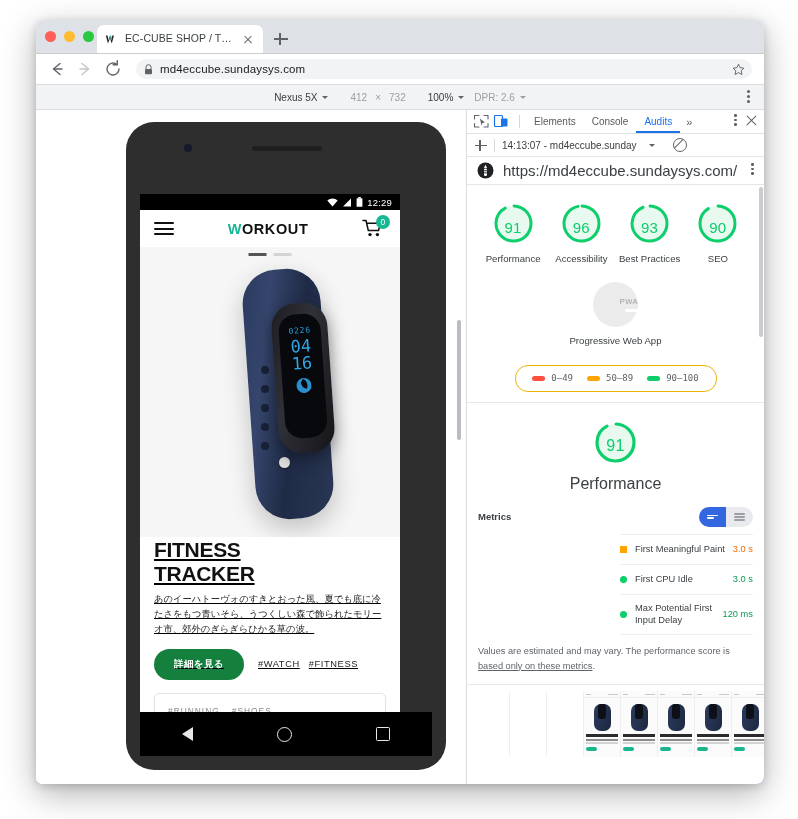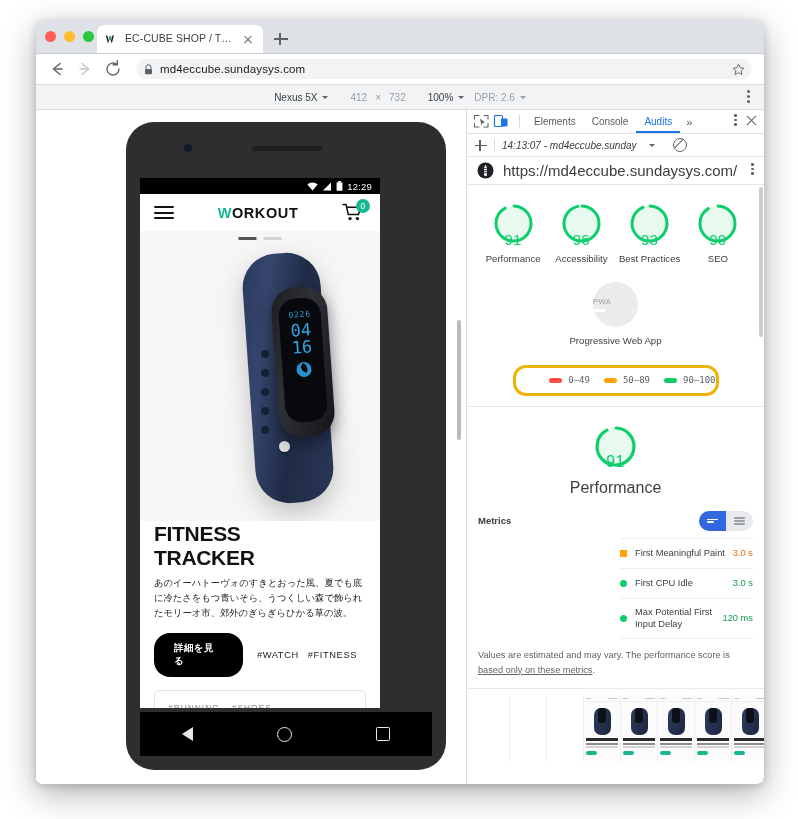--- a/index.html
+++ b/index.html
@@ -91,21 +91,21 @@
     width:430px;flex:0 0 auto;position:relative;background:#fff;
     border-right:1px solid #dadce0;overflow:hidden;
   }
   .phone{
     position:absolute;left:90px;top:12px;width:320px;height:648px;
     background:#2e2e2e;border-radius:28px;
   }
   .phone .speaker{position:absolute;left:126px;top:24px;width:70px;height:5px;border-radius:3px;background:#1f1f1f;}
   .phone .cam{position:absolute;left:58px;top:22px;width:8px;height:8px;border-radius:50%;background:#141a2b;}
   .screen{
-    position:absolute;left:14px;top:56px;width:240px;height:530px;background:#fff;overflow:hidden;
+    position:absolute;left:14px;top:72px;width:260px;height:530px;background:#fff;overflow:hidden;
   }
   .statusbar{
     height:16px;background:#000;display:flex;align-items:center;justify-content:flex-end;
     padding-right:8px;gap:4px;color:#fff;font-size:9px;
   }
   .sb-time{font-size:9.5px;letter-spacing:.2px;color:#fff;}
   .siteheader{
     height:37px;background:#fff;display:flex;align-items:center;justify-content:space-between;
     padding:0 14px;box-sizing:border-box;position:relative;
   }
@@ -142,26 +142,26 @@
   .band .lcd{
     position:absolute;left:7px;top:11px;width:42px;height:124px;border-radius:17px;background:#07090c;
     display:flex;flex-direction:column;align-items:center;padding-top:12px;box-sizing:border-box;
   }
   .lcd .l1{color:#2e9bd6;font-size:8px;letter-spacing:.8px;font-family:"DejaVu Sans Mono",monospace;}
   .lcd .l2{color:#2fa6e3;font-size:17px;line-height:17px;margin-top:3px;font-family:"DejaVu Sans Mono",monospace;}
   .lcd .l3{color:#2fa6e3;font-size:17px;line-height:17px;font-family:"DejaVu Sans Mono",monospace;}
   .lcd .moon{margin-top:6px;width:15px;height:15px;border-radius:50%;
     background:radial-gradient(circle at 70% 35%, rgba(0,0,0,0) 38%, #2a8fcc 40%);
     box-shadow:inset -4px 0 0 0 #2a8fcc;}
-  .herotext{padding:0 14px;}
+  .herotext{padding:0 14px;text-decoration:underline;}
   .h1{font-size:21px;font-weight:bold;line-height:1.04;letter-spacing:-.3px;color:#111;margin-top:2px;}
   .lead{font-size:9.3px;line-height:1.65;color:#222;margin-top:7px;}
   .ctarow{display:flex;align-items:center;margin-top:11px;}
   .cta{
-    background:#000000;color:#fff;font-size:9.5px;font-weight:bold;border-radius:16px;
+    background:#15803d;color:#fff;font-size:9.5px;font-weight:bold;border-radius:16px;
     padding:9px 20px;letter-spacing:.4px;
   }
   .tags{margin-left:14px;font-size:9.3px;color:#222;letter-spacing:.6px;}
   .tags span{margin-right:9px;}
   .card{
     margin:13px 14px 0 14px;border:1px solid #e3e3e3;border-radius:5px;padding:12px 13px 16px 13px;
     box-shadow:0 1px 3px rgba(0,0,0,.05);
   }
   .card .ctags{font-size:8.4px;color:#8a8a8a;letter-spacing:1px;}
   .card .ctags span{margin-right:12px;}
@@ -196,57 +196,57 @@
 
   .dt-sub{
     height:22px;border-bottom:1px solid #e5e5e5;display:flex;align-items:center;
     padding:0 7px;gap:7px;font-size:10px;color:#3c4043;background:#fff;
   }
   .plus{width:13px;height:13px;position:relative;flex:0 0 auto;}
   .plus:before,.plus:after{content:"";position:absolute;background:#5f6368;}
   .plus:before{left:0.5px;top:6px;width:12px;height:1.3px;}
   .plus:after{left:5.3px;top:1px;width:1.3px;height:11px;}
   .subdiv{width:1px;height:13px;background:#dadada;}
-  .run-label{font-size:10px;color:#3c4043;white-space:nowrap;overflow:hidden;max-width:140px;font-style:italic;}
+  .run-label{font-size:10px;color:#3c4043;white-space:nowrap;overflow:hidden;max-width:140px;}
   .noentry{width:12px;height:12px;border:1.4px solid #5f6368;border-radius:50%;position:relative;flex:0 0 auto;}
   .noentry:after{content:"";position:absolute;left:-0.5px;top:4.3px;width:12px;height:1.4px;background:#5f6368;transform:rotate(-45deg);}
 
   .dt-url{
     height:27px;border-bottom:1px solid #e5e5e5;display:flex;align-items:center;
     padding:0 10px;gap:9px;position:relative;background:#fff;
   }
   .lh-logo{width:17px;height:17px;flex:0 0 auto;}
   .dt-url-text{font-size:15px;color:#3c4043;flex:1 1 auto;white-space:nowrap;overflow:hidden;}
   .dt-url .dt-kebab{position:absolute;right:10px;top:6px;}
 
   .dt-body{flex:1 1 auto;overflow:hidden;position:relative;background:#fff;}
 
   .scorecard{padding:16px 0 10px 0;border-bottom:1px solid #e8e8e8;}
   .gauges{display:flex;justify-content:space-around;padding:0 12px;}
   .gauge{width:62px;text-align:center;}
   .gring{position:relative;width:45px;height:45px;margin:0 auto;}
   .gring svg{display:block;}
   .gnum{
-    position:absolute;left:0;top:16px;width:45px;height:45px;display:flex;align-items:center;justify-content:center;
+    position:absolute;left:0;top:4px;width:45px;height:45px;display:flex;align-items:center;justify-content:center;
     font-size:15px;color:#0cce6b;letter-spacing:.3px;
   }
   .glabel{font-size:9.6px;color:#3c4043;margin-top:7px;line-height:1.35;}
 
   .pwa{margin-top:16px;text-align:center;}
   .pwa-circle{
     width:45px;height:45px;border-radius:50%;background:#ebebeb;margin:0 auto;position:relative;
-    display:flex;flex-direction:column;align-items:flex-start;justify-content:center;
+    display:flex;flex-direction:column;align-items:flex-end;justify-content:center;
   }
   .pwa-circle .pwatxt{font-size:7.5px;color:#9e9e9e;letter-spacing:.5px;line-height:9px;}
   .pwa-circle .dash{width:13px;height:3px;background:#fff;border-radius:2px;margin-top:3px;}
   .pwa-label{font-size:9.6px;color:#3c4043;margin-top:8px;line-height:1.35;}
 
   .legend{
-    margin:17px auto 0 auto;width:200px;height:25px;border:3px solid #eab308;border-radius:13px;
-    display:flex;align-items:center;justify-content:flex-end;gap:14px;
+    margin:17px auto 0 auto;width:200px;height:25px;border:1px solid #eab308;border-radius:13px;
+    display:flex;align-items:center;justify-content:center;gap:14px;
   }
   .lg{display:flex;align-items:center;gap:6px;font-size:9px;color:#5f6368;font-family:"DejaVu Sans Mono",monospace;}
   .lg i{display:block;width:13px;height:4.5px;border-radius:2.5px;}
 
   .perf{padding:16px 0 0 0;text-align:center;}
   .perf .gring{width:47px;height:47px;}
   .perf .gnum{width:47px;height:47px;font-size:16px;}
   .perf-title{font-size:16px;color:#3c4043;margin-top:9px;}
 
   .metrics-head{

